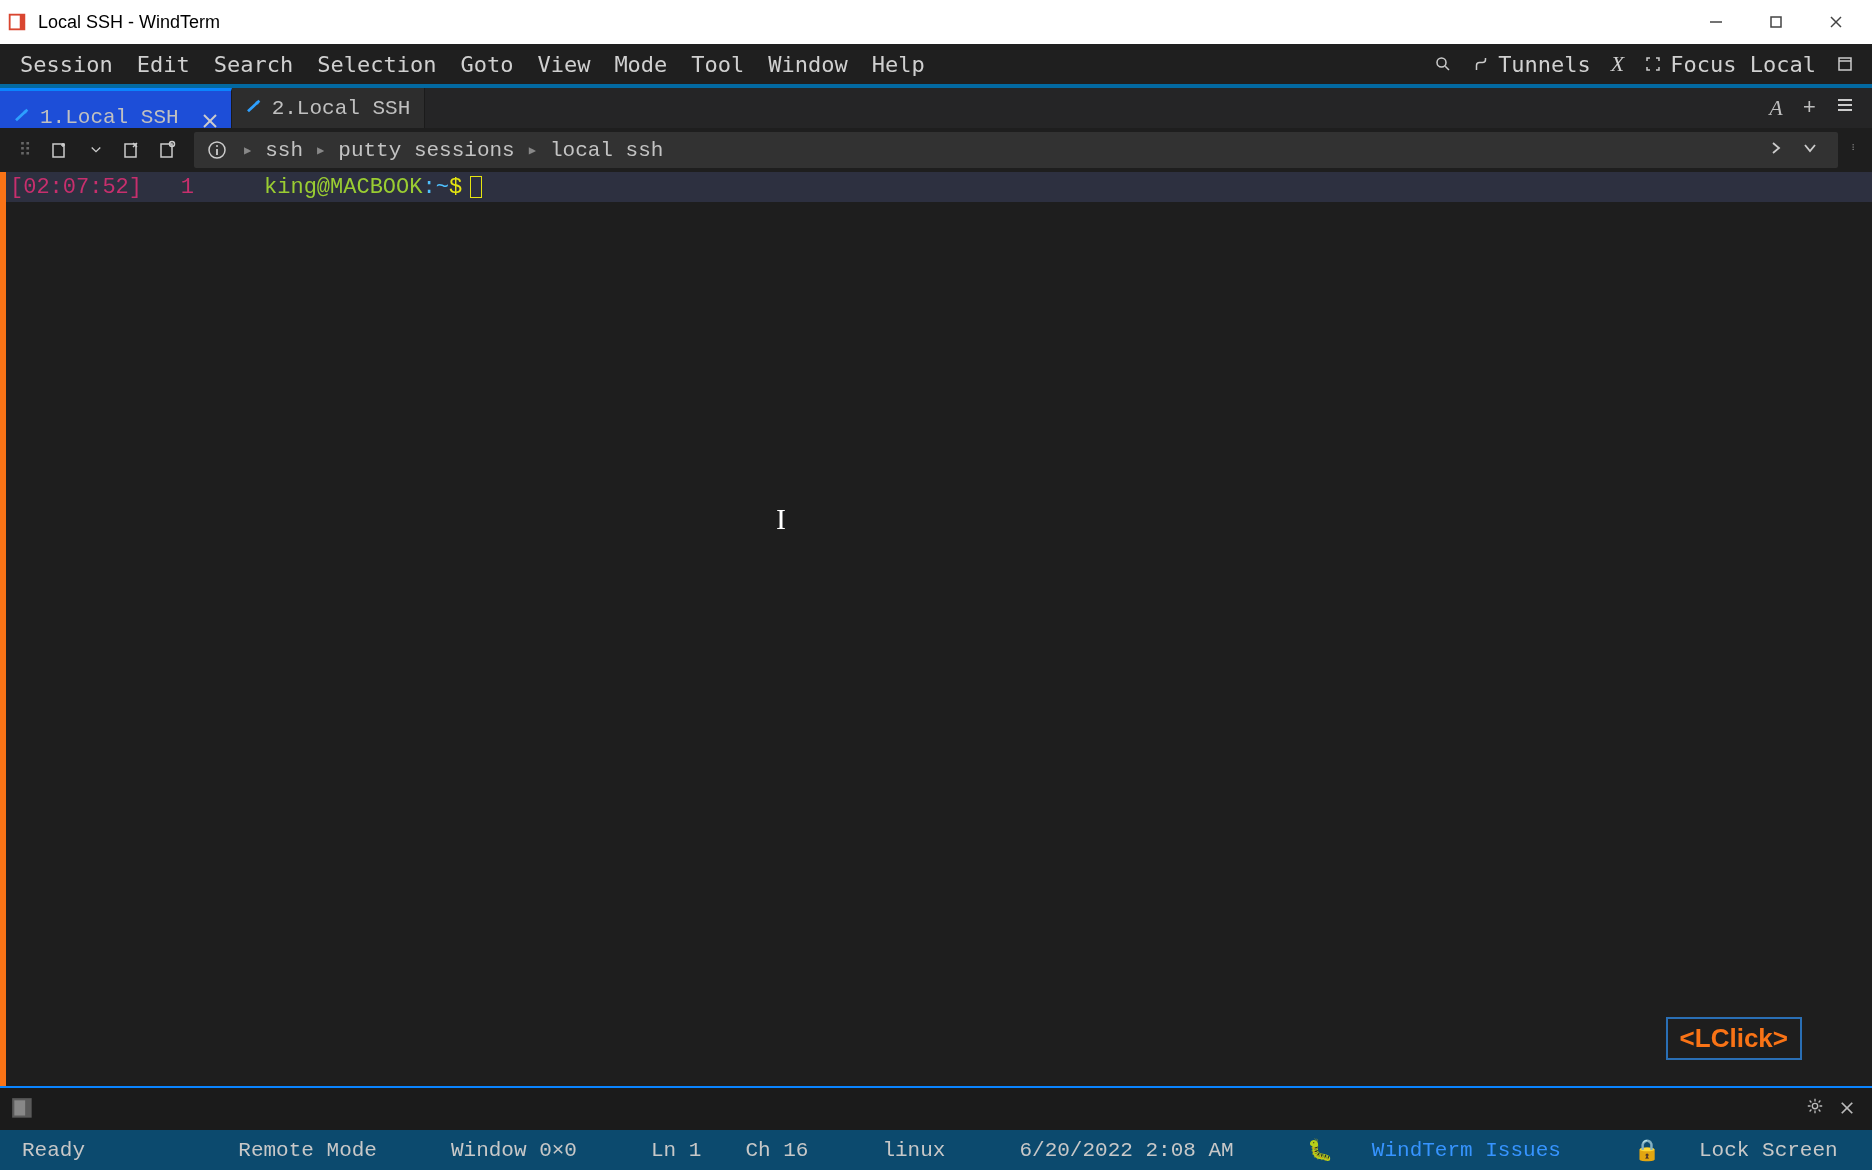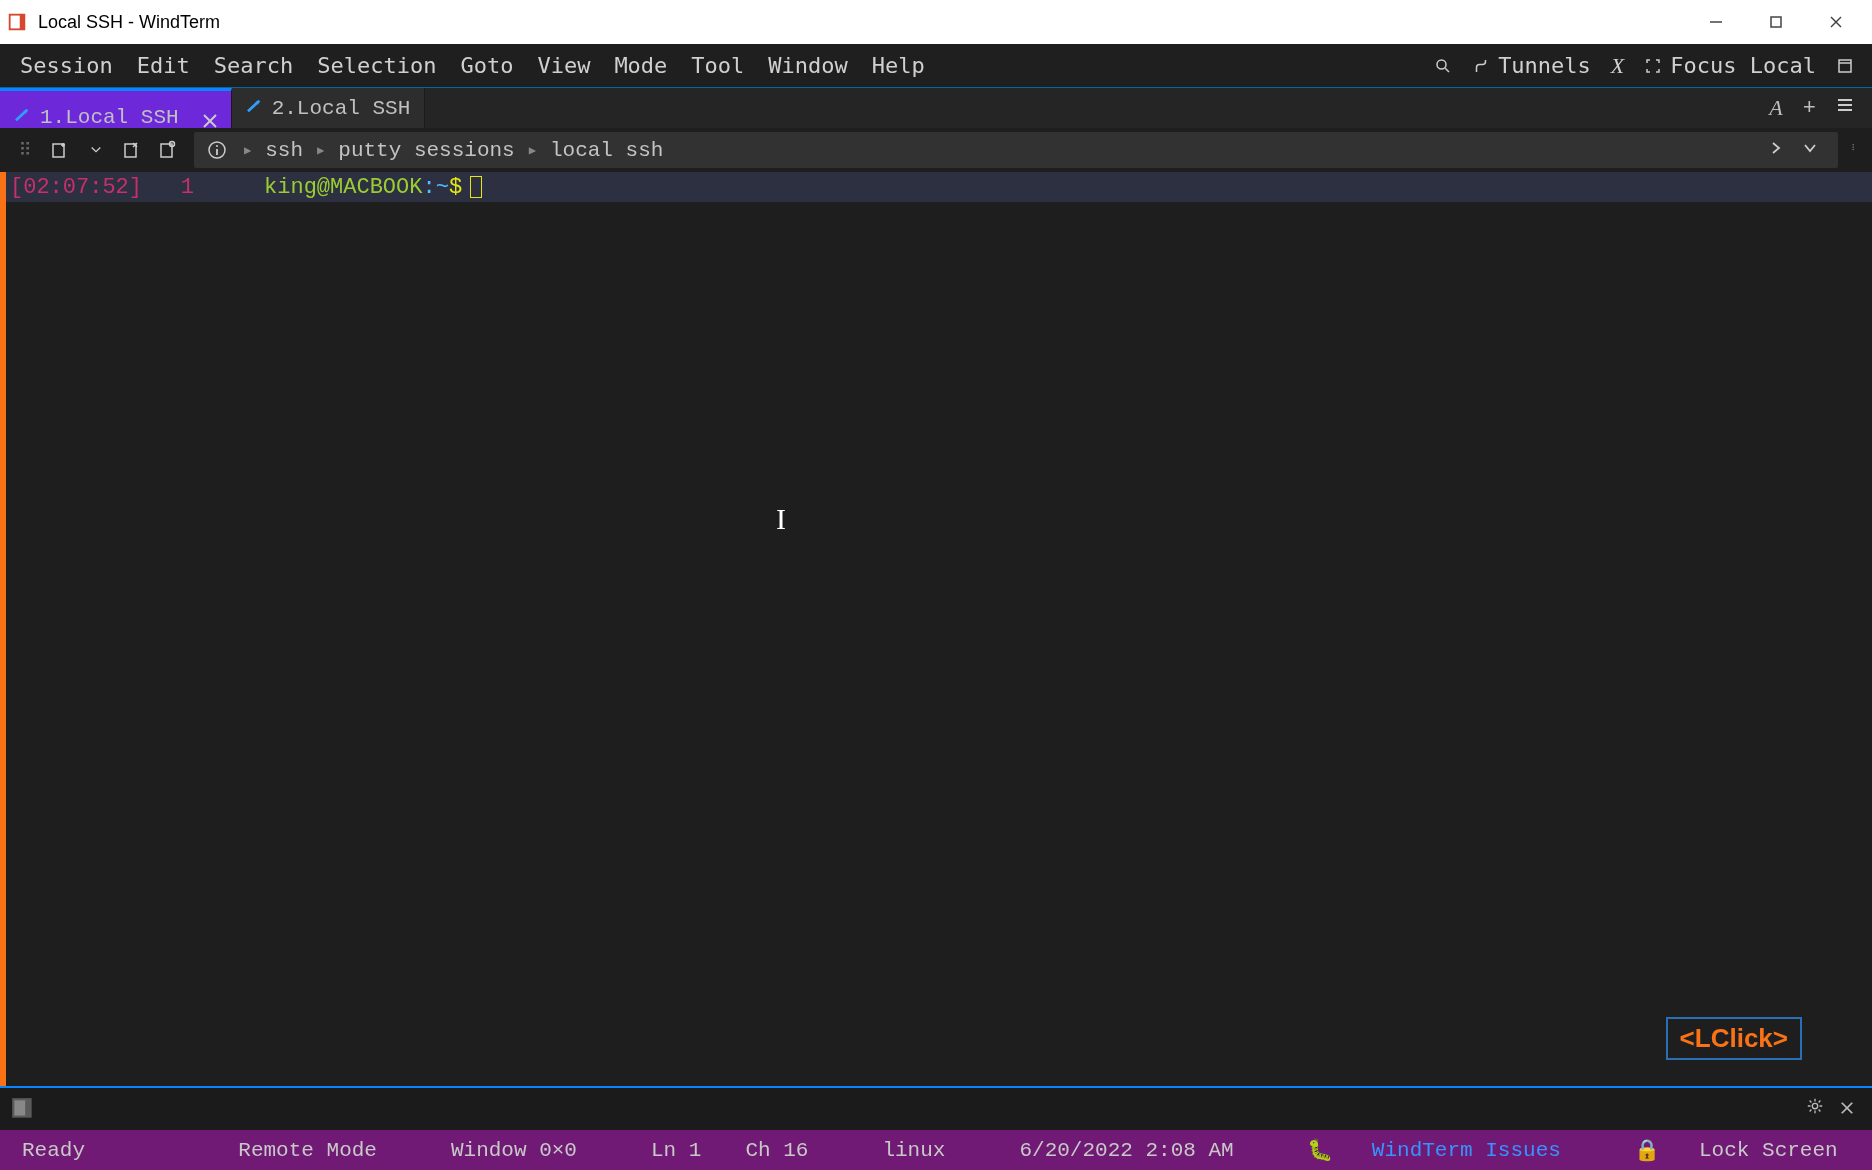--- a/index.html
+++ b/index.html
@@ -45,21 +45,21 @@
     color: #444;
   }
   .titlebar .win-btn svg { width: 16px; height: 16px; }
   
   .menubar {
     height: 44px;
     background: #1f1f1f;
     display: flex;
     align-items: center;
     padding: 0 8px;
-    border-bottom: 1px solid #0369a1;
+    border-bottom: 4px solid #0369a1;
     font-family: 'Segoe UI', Consolas, monospace;
     font-size: 22px;
   }
   .menubar .menu-item {
     padding: 6px 12px;
     color: #d0d0d0;
     cursor: default;
   }
   .menubar .spacer { flex: 1; }
   .menubar .right-item {
@@ -83,21 +83,21 @@
   .tab {
     display: flex;
     align-items: center;
     gap: 10px;
     padding: 0 14px;
     background: #2d2d2d;
     color: #c0c0c0;
     border-right: 1px solid #1b1b1b;
   }
   .tab.active {
-    background: #6d28d9;
+    background: #1d4ed8;
     border-top: 3px solid #0a84ff;
     padding-top: 16px;
   }
   .tab .tab-icon svg { width: 16px; height: 16px; }
   .tab .close { width: 14px; height: 14px; margin-left: 14px; }
   .tabbar .spacer2 { flex: 1; }
   .tabbar .tab-right {
     display: flex;
     align-items: center;
     gap: 20px;
@@ -207,21 +207,21 @@
   }
   .toolstrip .logo {
     width: 26px; height: 26px;
   }
   .toolstrip .sp { flex: 1; }
   .toolstrip .ts-ic { padding: 0 8px; color: #bbb; }
 
   
   .statusbar {
     height: 40px;
-    background: #701a75;
+    background: #0c4a6e;
     display: flex;
     align-items: center;
     padding: 0 22px;
     font-size: 21px;
     color: #c8c8c8;
     gap: 74px;
   }
   .statusbar .seg { white-space: nowrap; }
   .statusbar .link { color: #3794ff; }
   .statusbar .bug { color: #7fba00; margin-right: -36px; }

